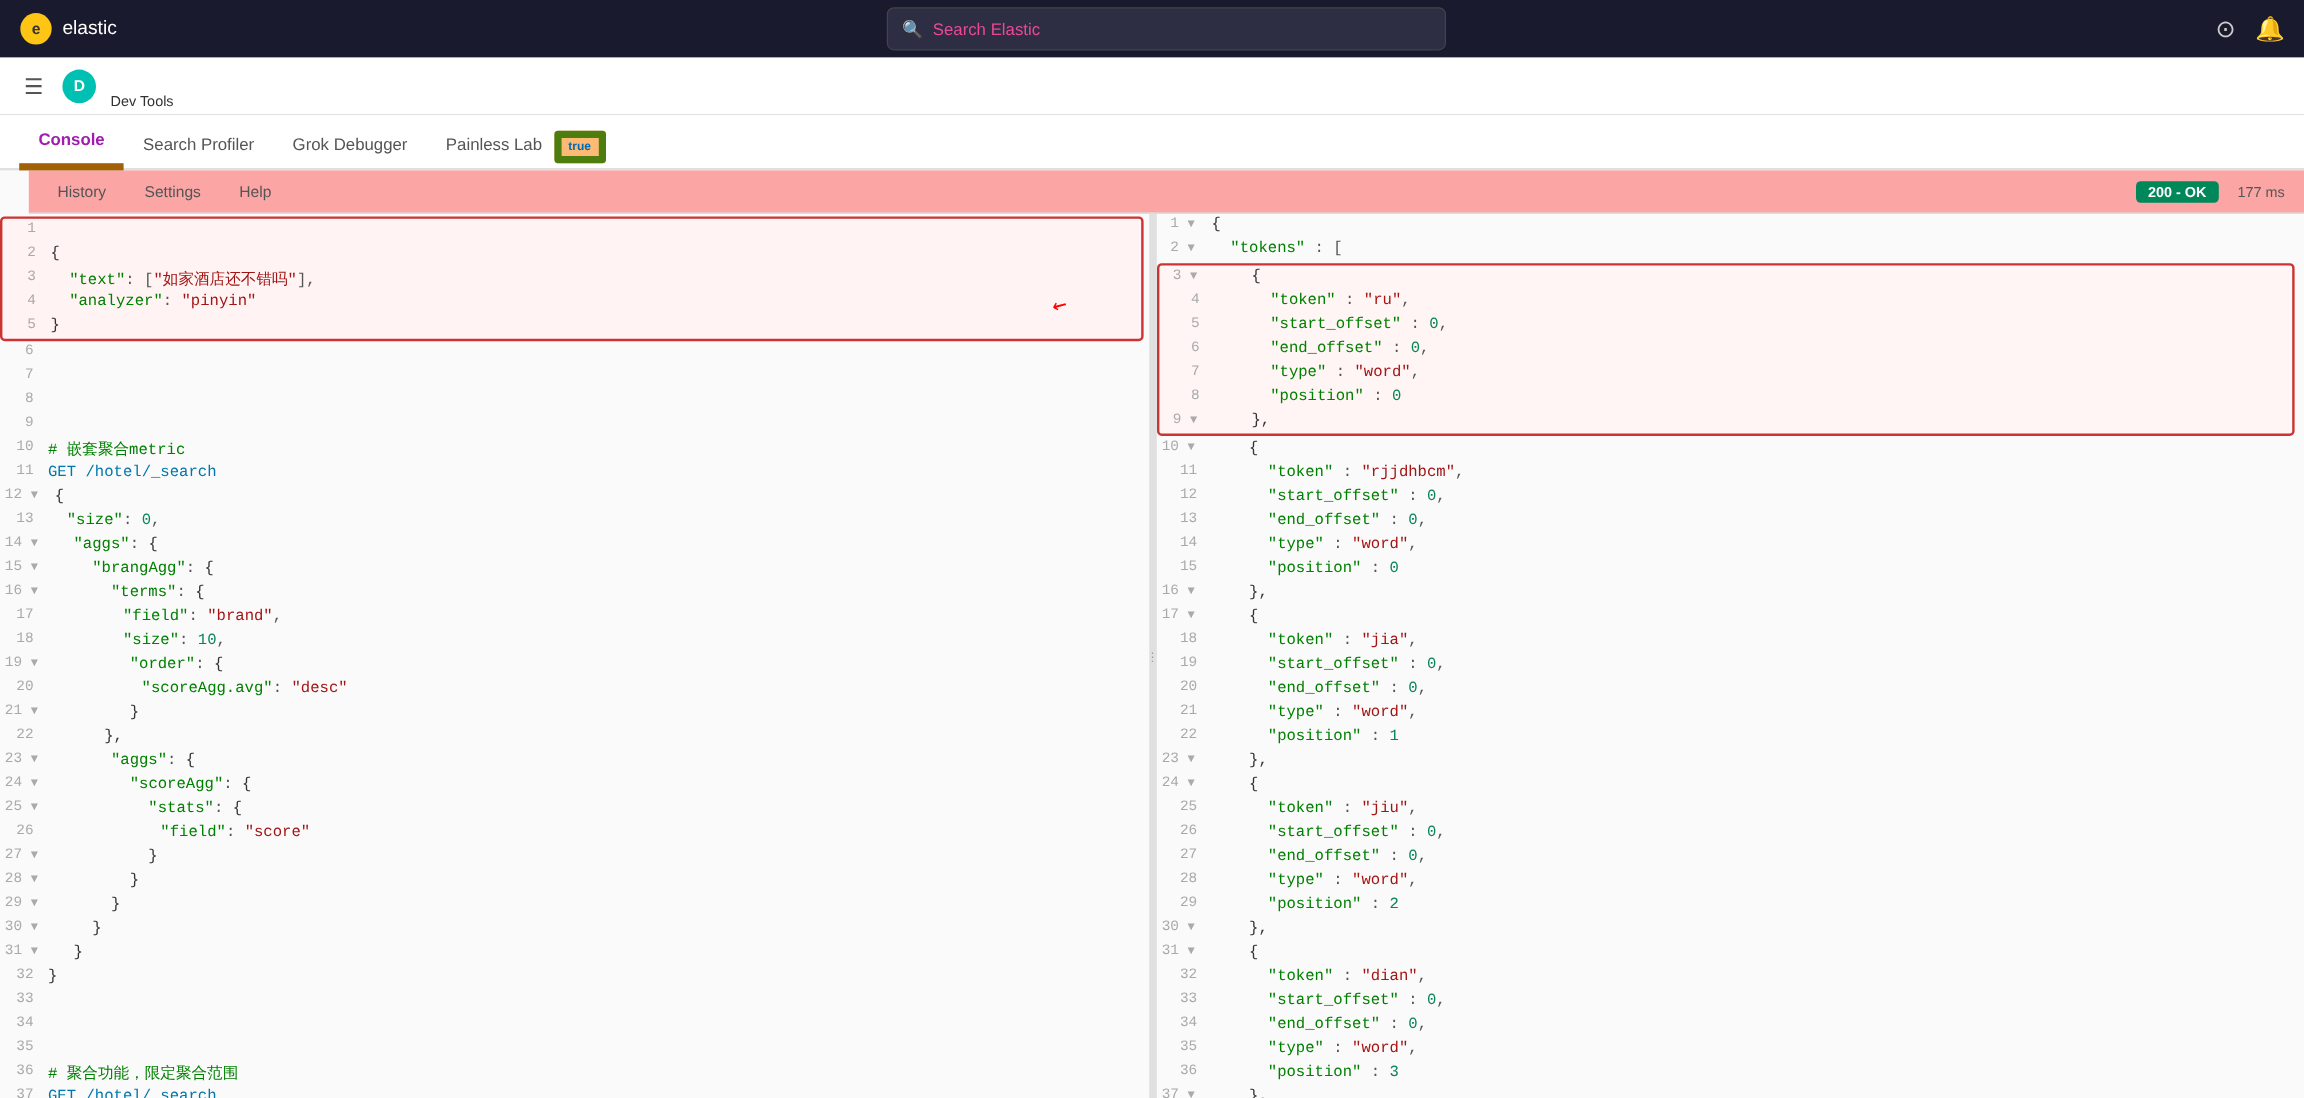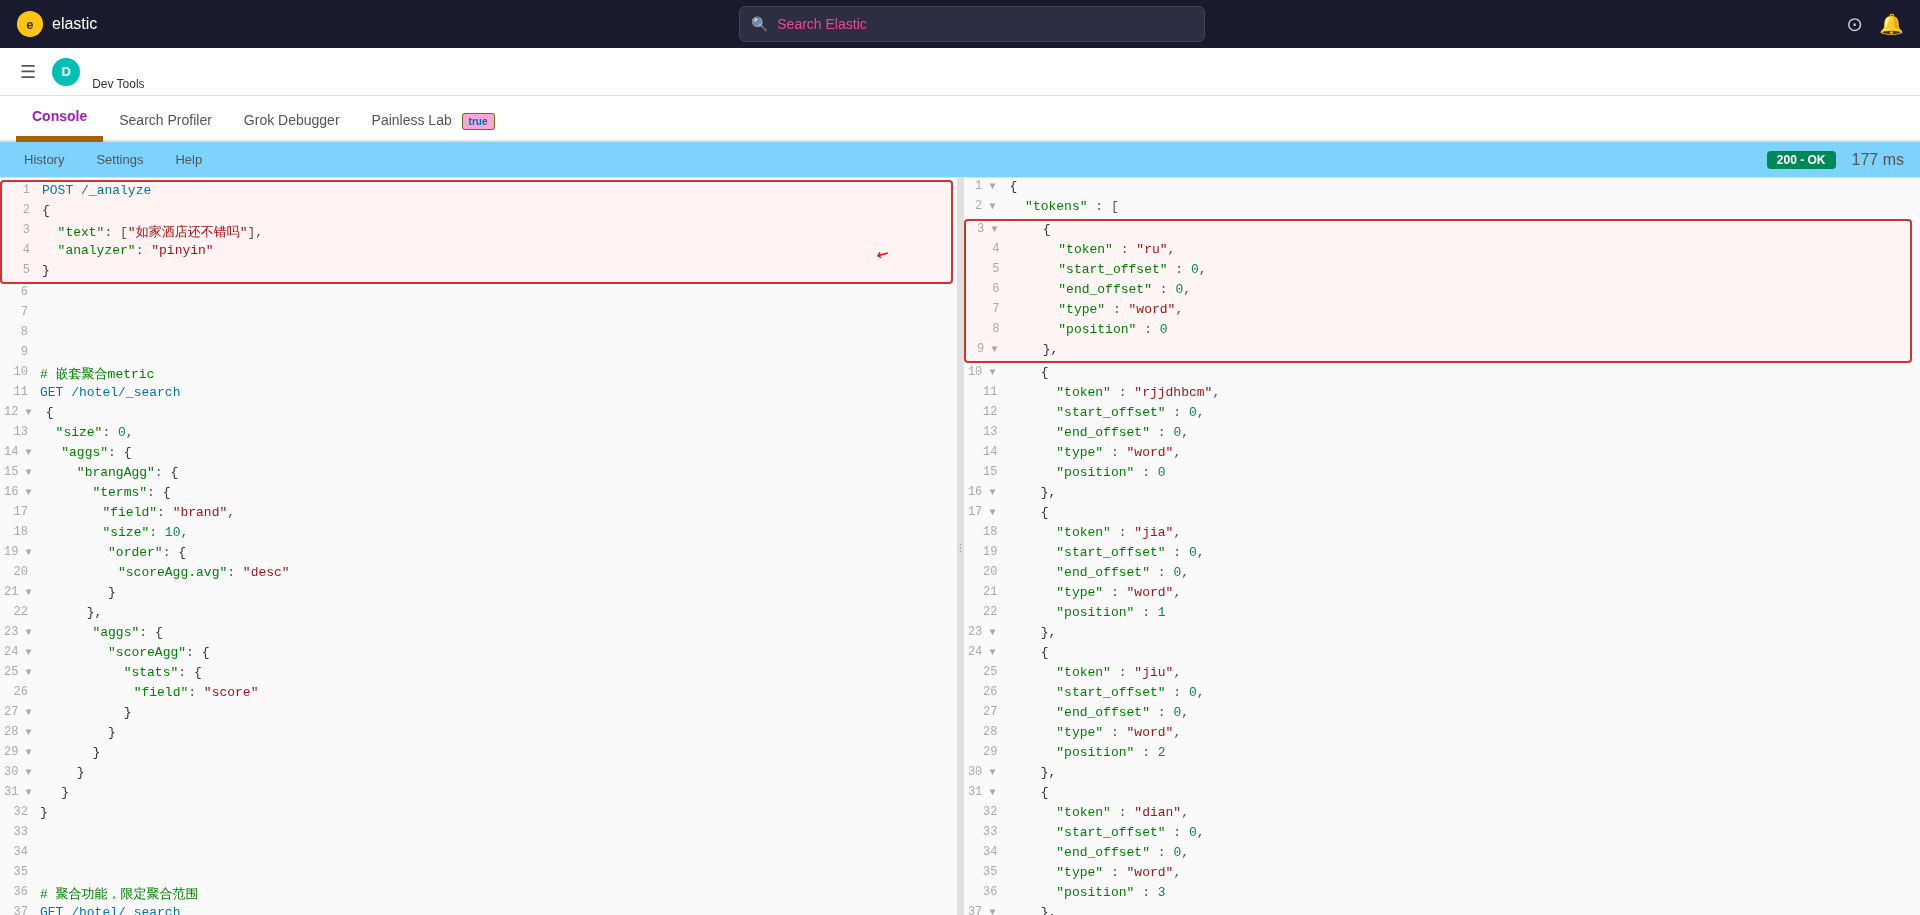--- a/index.html
+++ b/index.html
@@ -110,58 +110,59 @@
       border-bottom: 2px solid transparent;
       margin-bottom: -2px;
       white-space: nowrap;
     }
     .tab.active {
       color: #a21caf;
       border-bottom: 6px solid #a16207;
       font-weight: 700;
     }
     .beta-badge {
-      background: #f9a8d4;
+      background: #fdba74;
       color: #006bb4;
       font-size: 10px;
       font-weight: 600;
       padding: 2px 6px;
       border-radius: 3px;
       margin-left: 6px;
-      border: 1px solid #4d7c0f;
+      border: 6px solid #4d7c0f;
     }
 
     
     .toolbar-row {
-      background: #7dd3fc;
+      background: #fca5a5;
       display: flex;
       align-items: center;
       padding: 6px 16px;
       border-bottom: 1px solid #e0e0e0;
       gap: 16px;
+      margin-left: 24px;
     }
     .toolbar-btn {
       background: none;
       border: none;
       cursor: pointer;
       font-size: 13px;
       color: #555;
       padding: 4px 8px;
     }
     .status-badge {
       margin-left: auto;
       background: #00875a;
       color: white;
       font-size: 12px;
       font-weight: 600;
       padding: 2px 10px;
       border-radius: 4px;
     }
     .time-badge {
-      font-size: 16px;
+      font-size: 12px;
       color: #555;
       font-weight: 500;
     }
 
     
     .editor-area {
       display: flex;
       height: calc(100vh - 48px - 48px - 44px - 36px);
       overflow: hidden;
     }
@@ -324,21 +325,20 @@
 
 <div class="editor-area">
 
   <div class="left-panel">
     <div class="code-area">
 
       <div style="background:#fff3f3; border: 2px solid #cc3333; border-radius:4px; margin: 2px 4px 0 0; position:relative;">
 
         <div class="code-line">
           <span class="line-number">1</span>
-          <span class="line-content"><span class="kw">POST</span> <span class="url">/_analyze</span></span>
           <span class="line-actions">
             <button class="action-btn">▶</button>
             <button class="action-btn">⚙</button>
           </span>
         </div>
 
         <div class="code-line">
           <span class="line-number">2</span>
           <span class="line-content"><span class="brace">{</span></span>
         </div>

